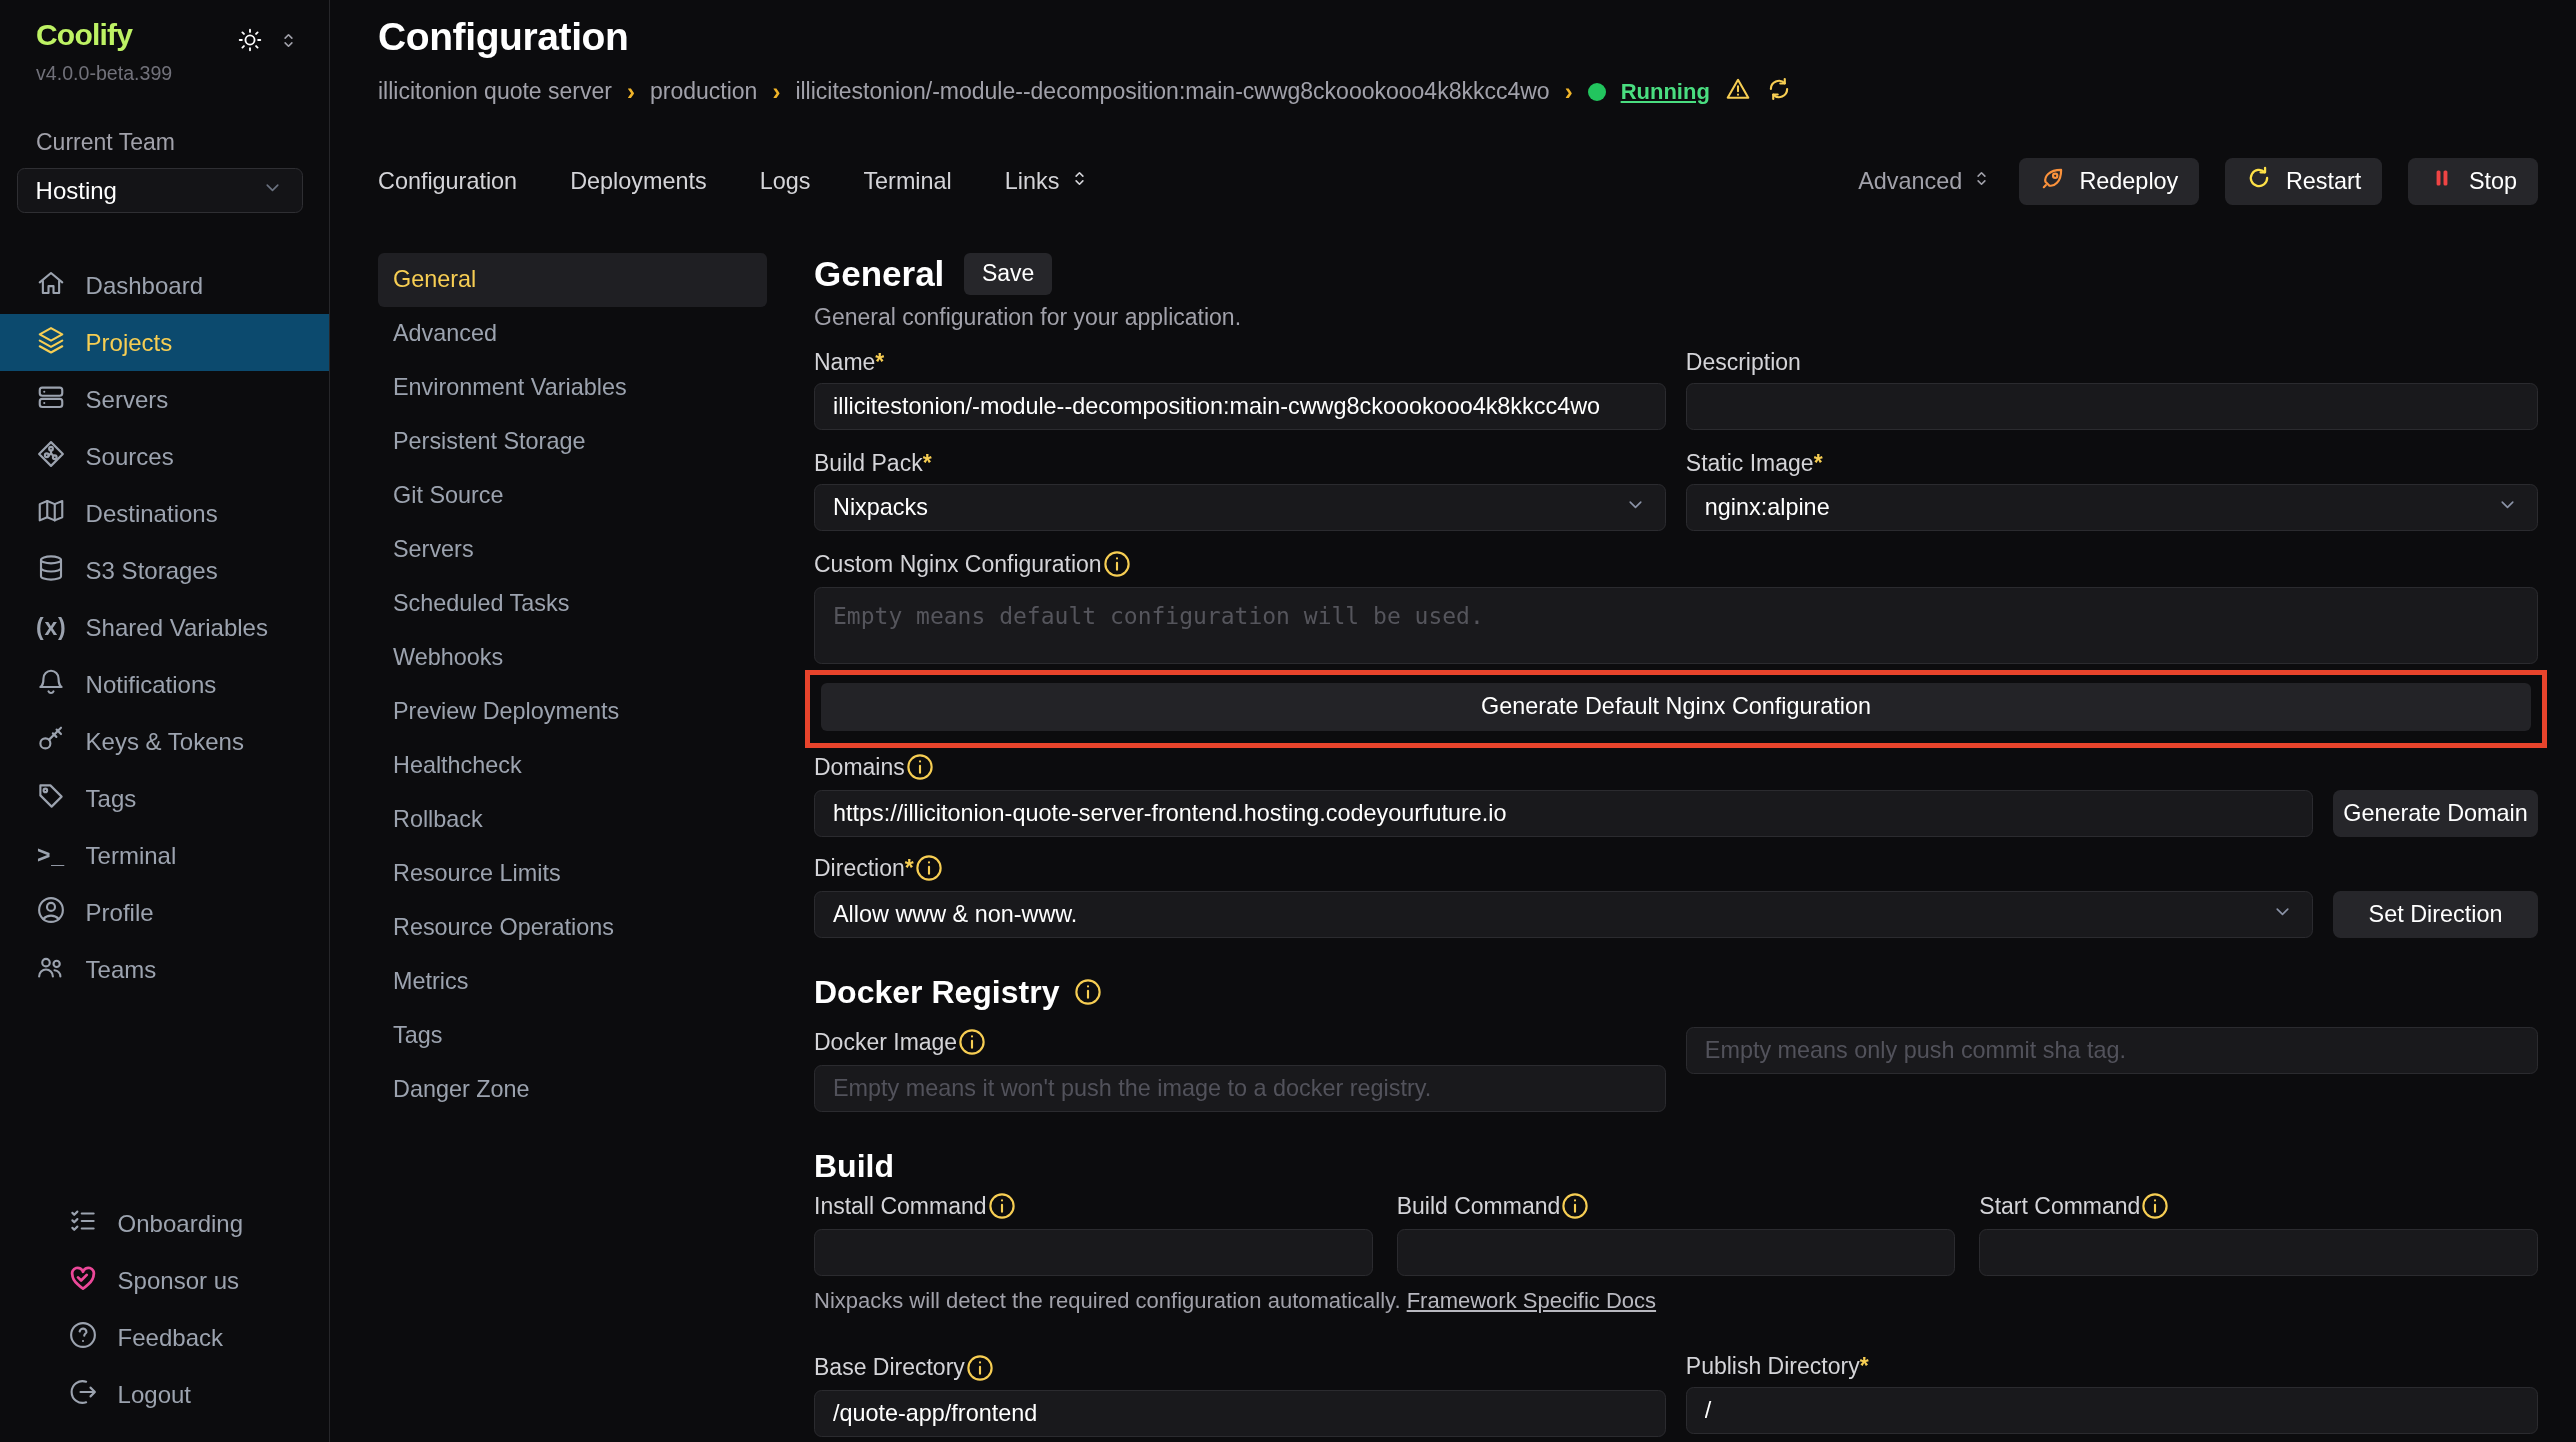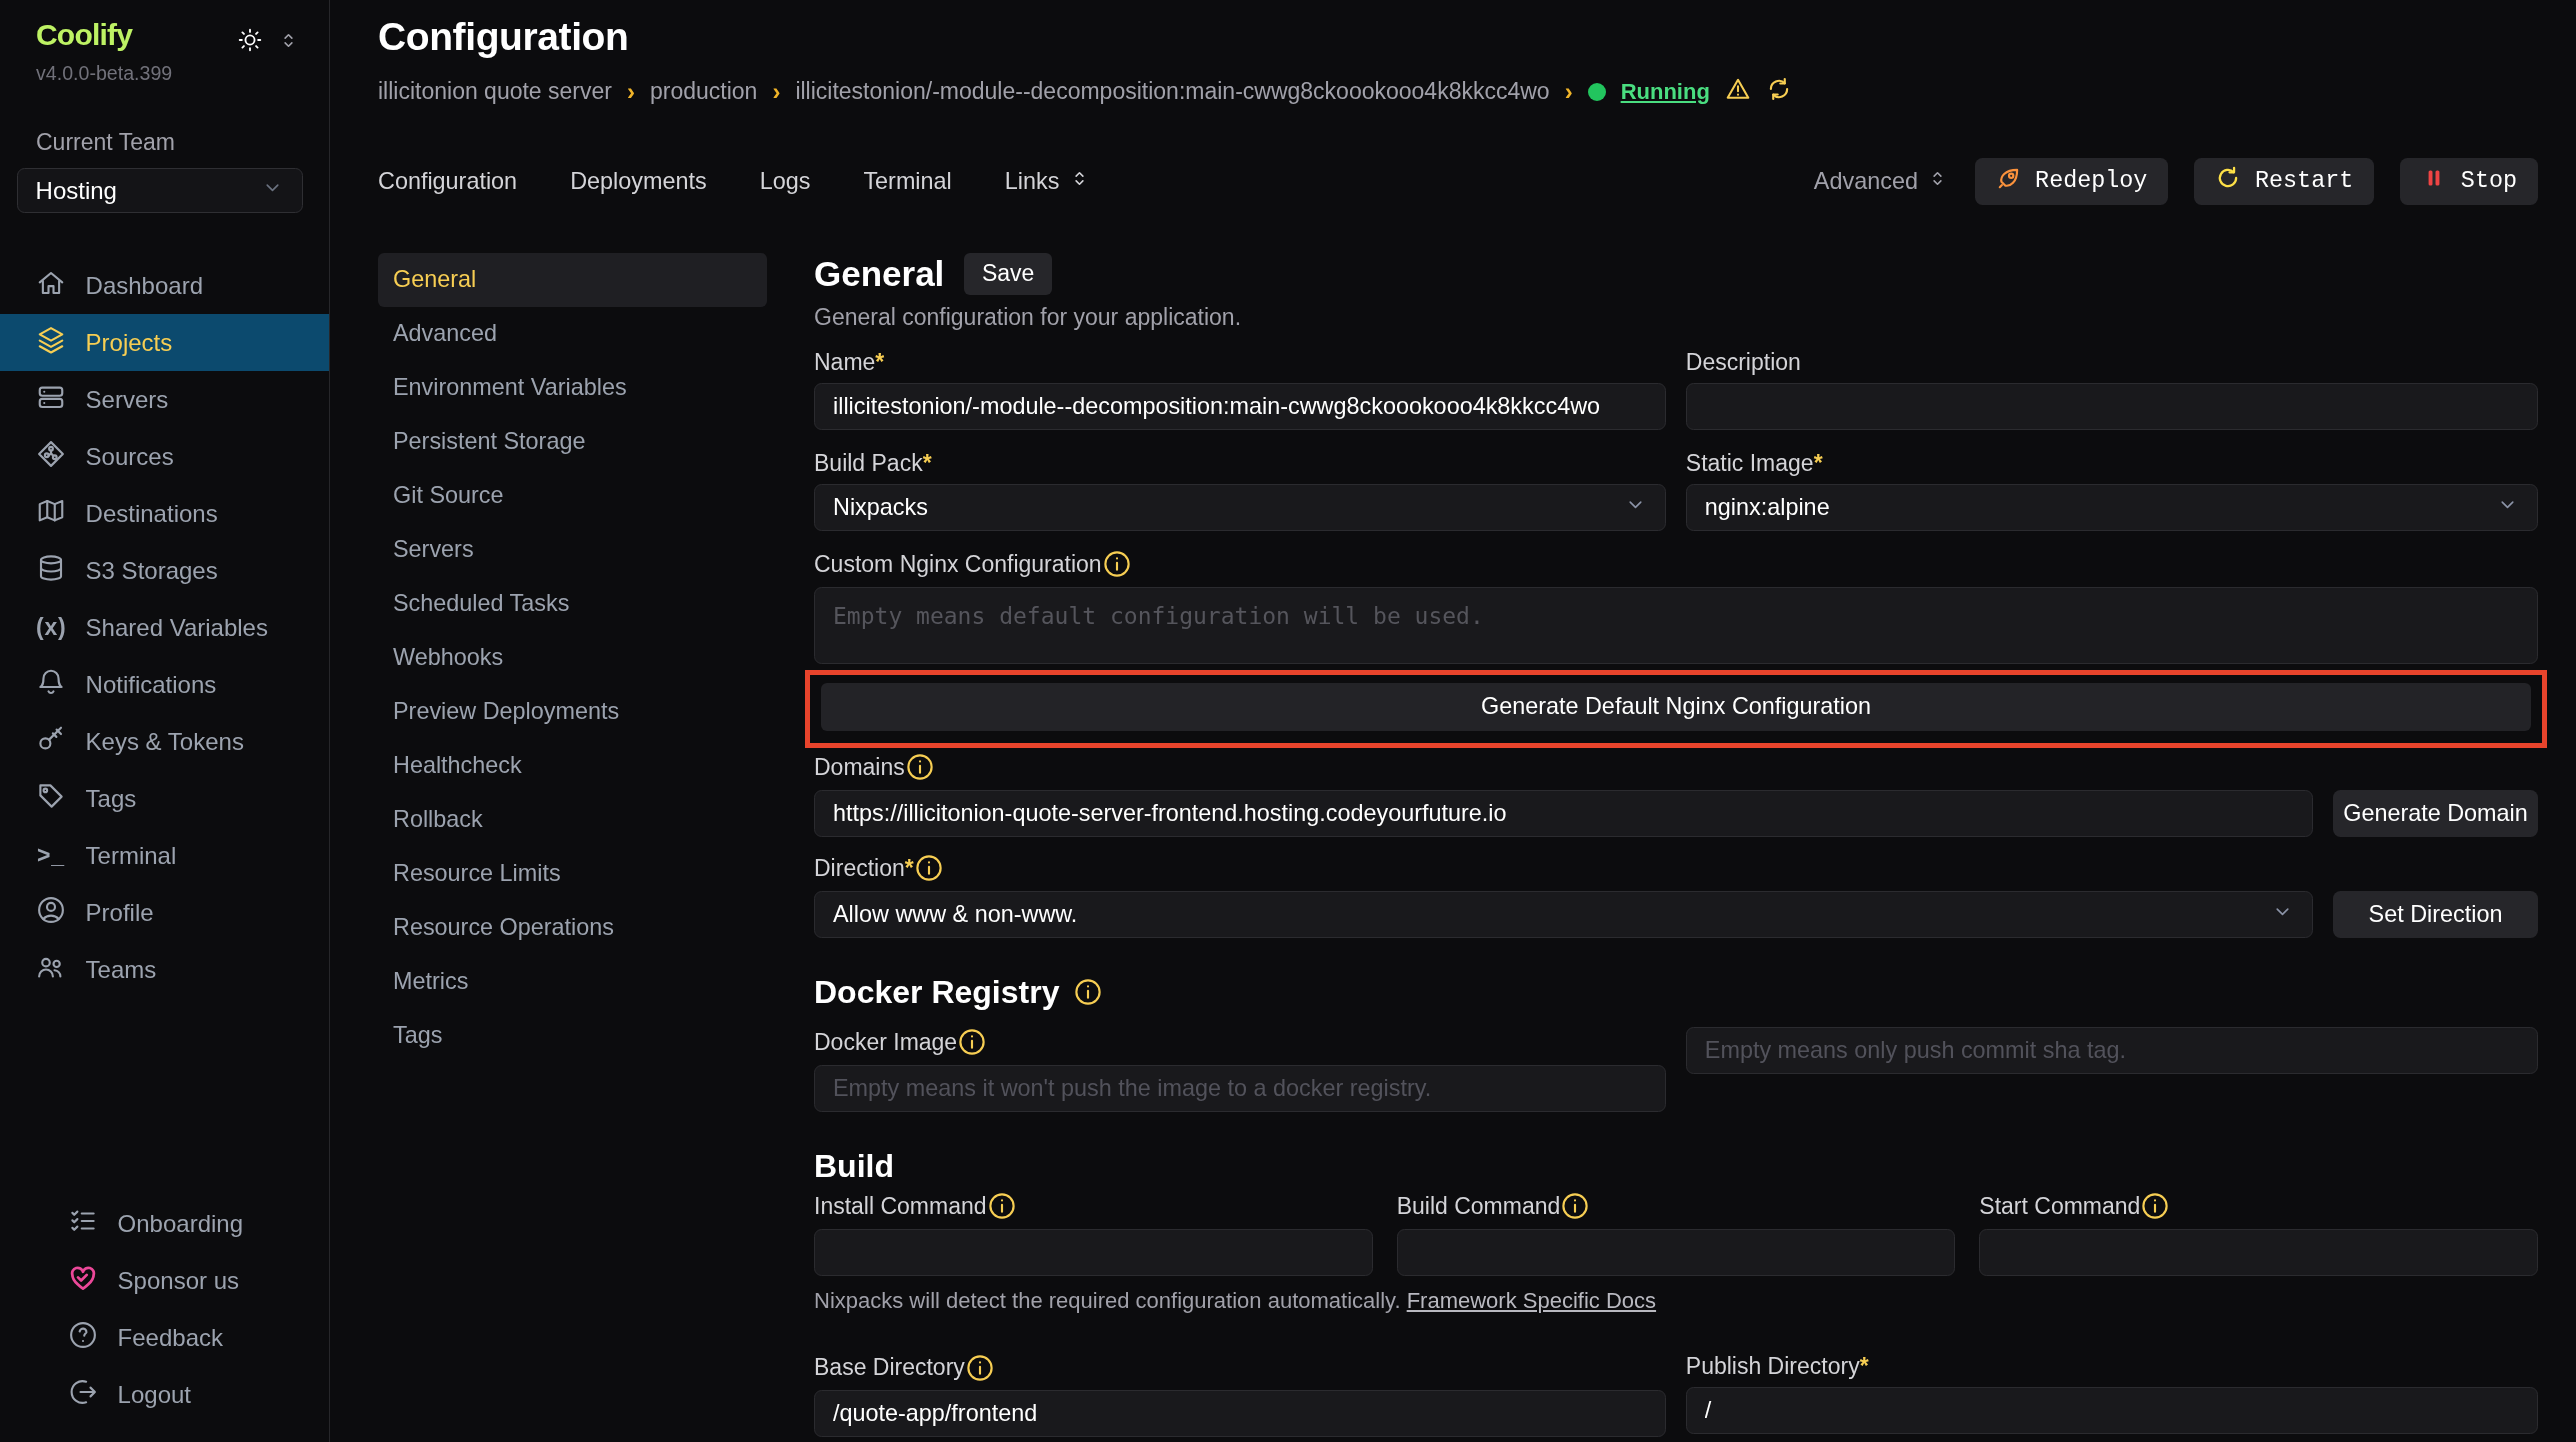--- a/index.html
+++ b/index.html
@@ -51,21 +51,21 @@
     text-decoration:underline; cursor:pointer; }
   .warn { color:#f7ce53; }
 
   .toolbar { margin-top:50px; display:flex; align-items:center; }
   .tabs { display:flex; align-items:center; gap:53px; }
   .tab { font-size:23.4px; color:#d4d4d8; cursor:pointer; display:flex; align-items:center; gap:9px; }
   .toolbar-right { margin-left:auto; display:flex; align-items:center; gap:26px; }
   .advanced { display:flex; align-items:center; gap:7.6px; font-size:23.4px; color:#a1a1aa; cursor:pointer; }
   .btn { height:47px; background:#26262a; border:none; border-radius:7.6px;
     display:flex; align-items:center; gap:13.6px; padding:0 21px;
-    font-size:23.4px; color:#fff; font-family:Liberation Mono, monospace; cursor:pointer; }
+    font-size:23.4px; color:#fff; font-family:Liberation Sans, sans-serif; cursor:pointer; }
   .ic-orange { color:#fb923c; } .ic-yellow { color:#fde047; } .ic-red { color:#ef4444; }
 
   .content { margin-top:48px; display:flex; flex:1; min-height:0; }
   .subnav { width:389px; flex-shrink:0; display:flex; flex-direction:column; }
   .subnav-item { height:54px; display:flex; align-items:center; padding-left:15px;
     font-size:23.4px; color:#9ca3af; border-radius:6px; cursor:pointer; }
   .subnav-item.selected { background:#1f1f23; color:#f7ce53; }
 
   .form { flex:1; margin-left:47px; }
   .section-head { display:flex; align-items:center; gap:19.6px; }
@@ -384,20 +384,23 @@
         </div>
       <div class="subnav-item">
           <span>Resource Operations</span>
         </div>
       <div class="subnav-item">
           <span>Metrics</span>
         </div>
       <div class="subnav-item">
           <span>Tags</span>
         </div>
+      <div class="subnav-item">
+          <span>Danger Zone</span>
+        </div>
     </div>
 
     <div class="form">
       <div class="section-head">
         <span class="h-general">General</span>
         <button class="save-btn">Save</button>
       </div>
       <div class="subtitle">General configuration for your application.</div>
 
       <div class="grid2 mt-grid1">

